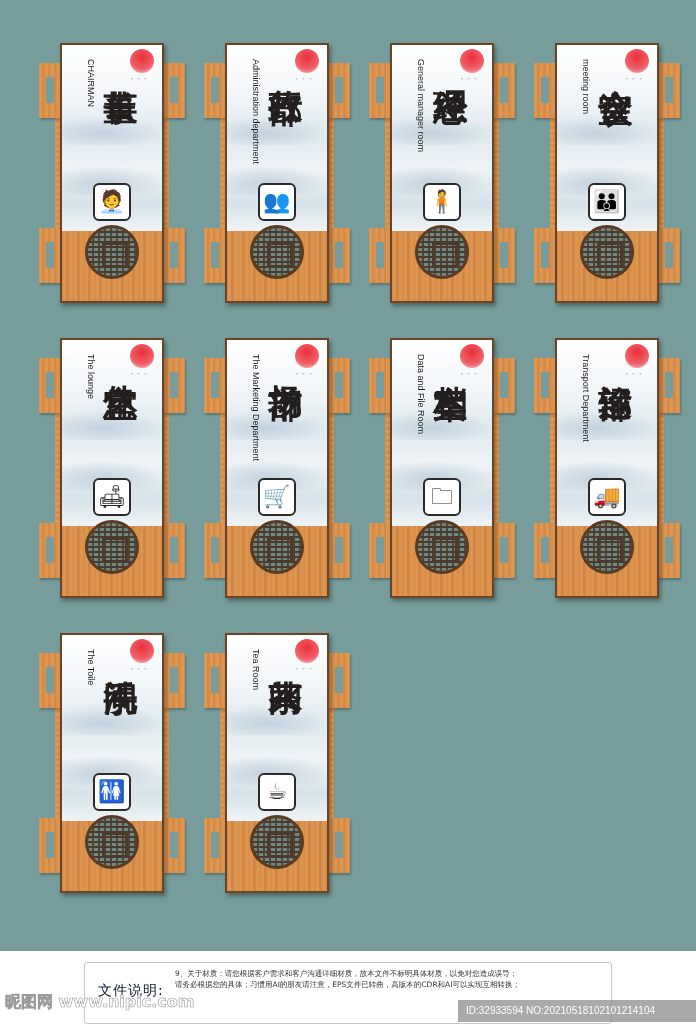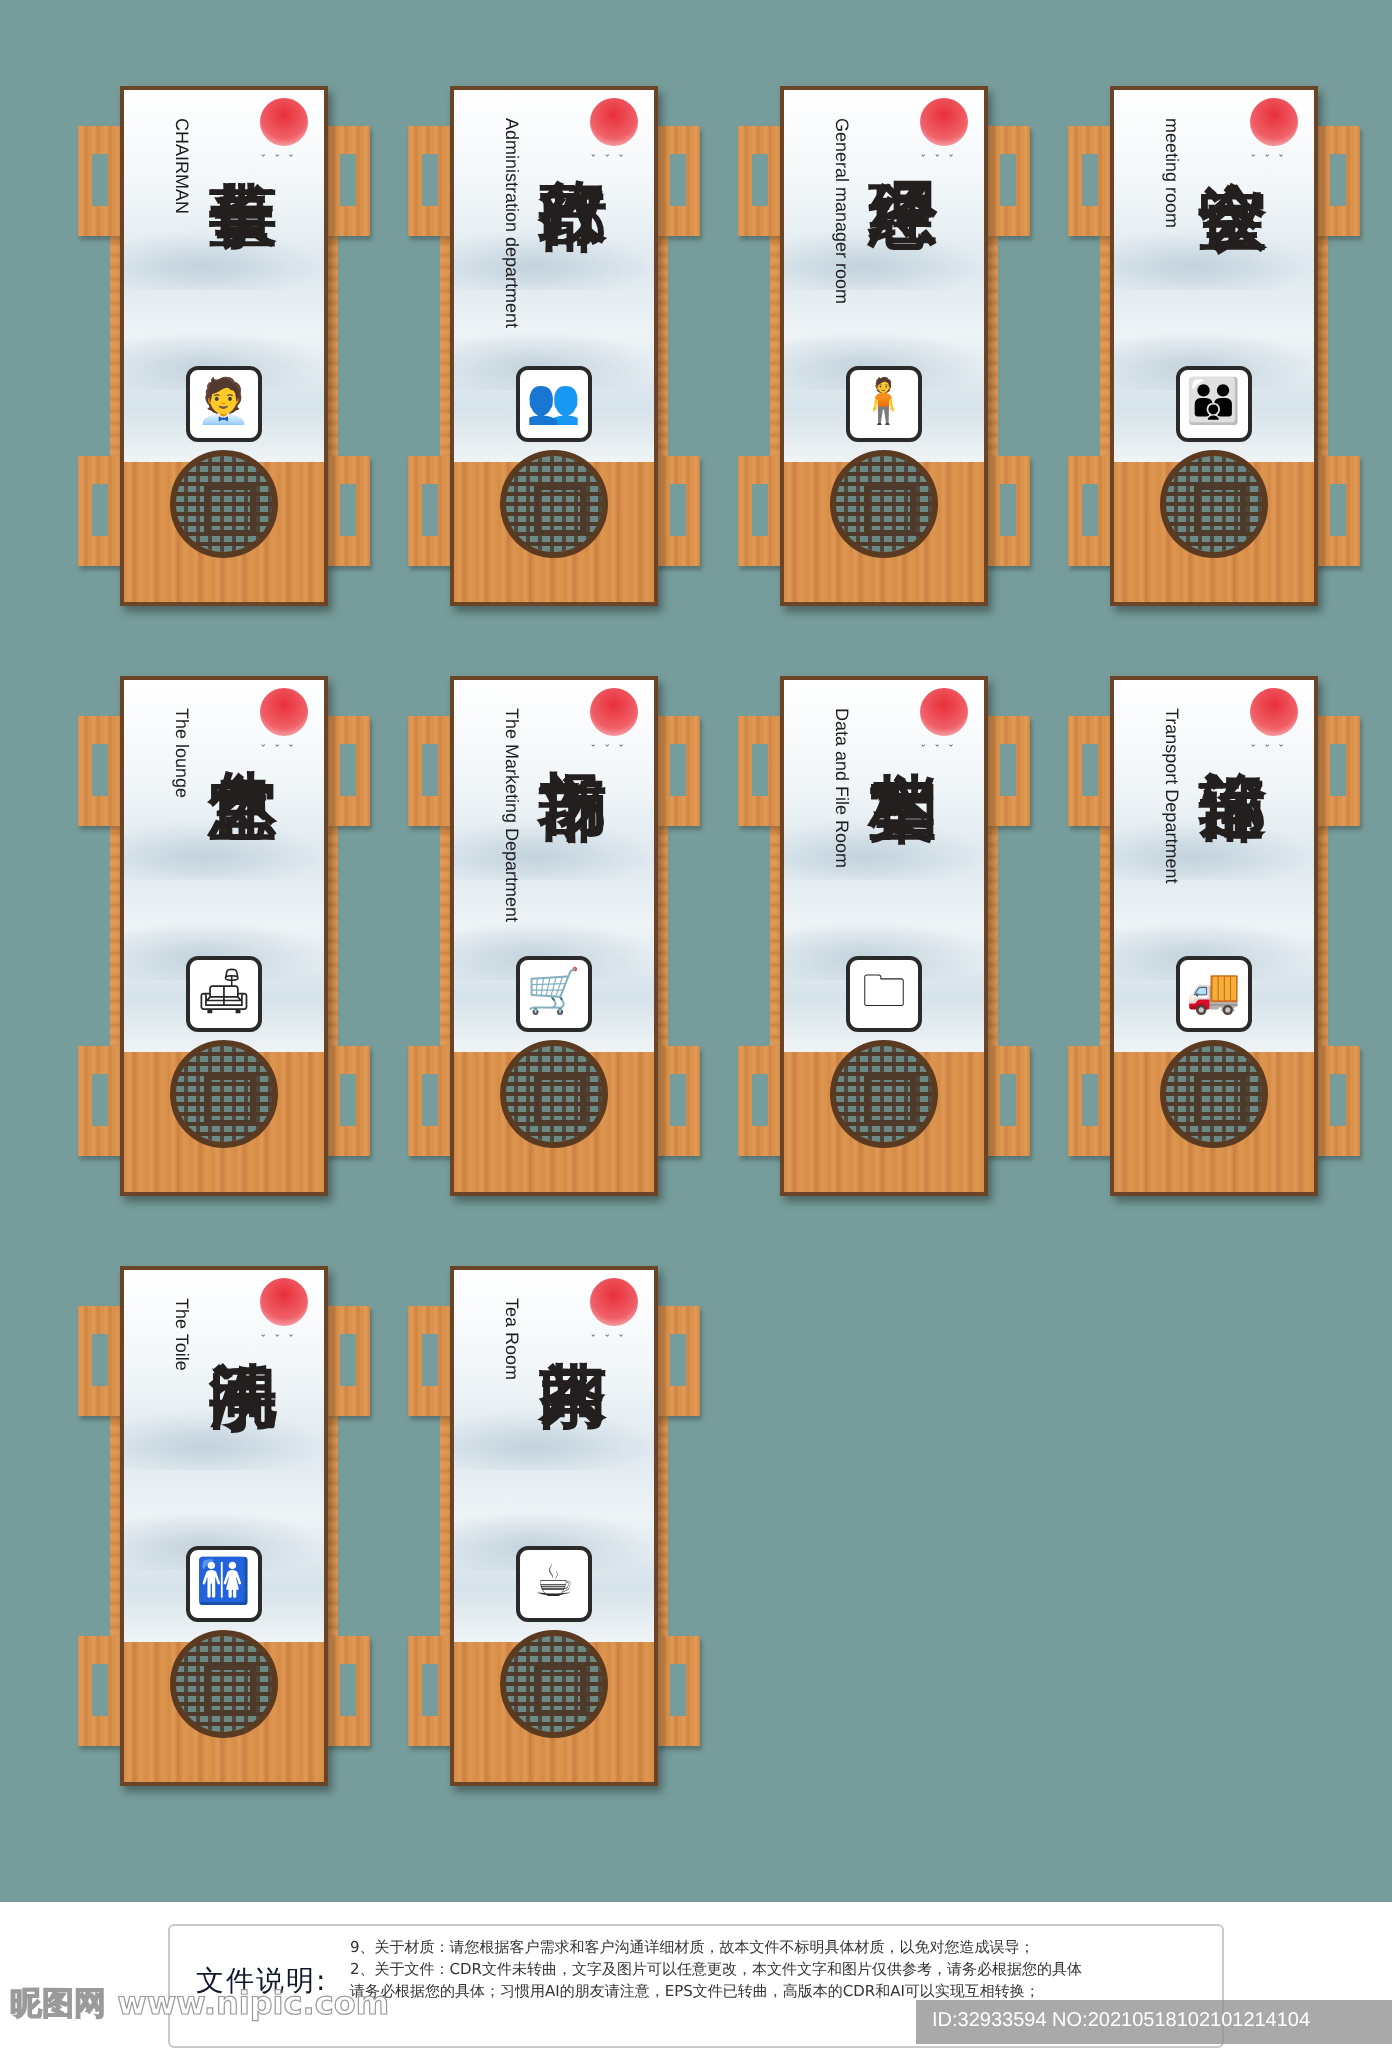--- a/index.html
+++ b/index.html
@@ -347,17 +347,16 @@
     </div>
   </div>
 
 </div>
 
 <div class="footer"></div>
 <div class="notes-box"></div>
 <div class="notes-title">文件说明:</div>
 <div class="notes-lines">
   <div>9、关于材质：请您根据客户需求和客户沟通详细材质，故本文件不标明具体材质，以免对您造成误导；</div>
-  <div>2、关于文件：CDR文件未转曲，文字及图片可以任意更改，本文件文字和图片仅供参考，请务必根据您的具体</div>
   <div>请务必根据您的具体；习惯用AI的朋友请注意，EPS文件已转曲，高版本的CDR和AI可以实现互相转换；</div>
 </div>
 <div class="watermark">昵图网 www.nipic.com</div>
 <div class="watermark-id">ID:32933594 NO:20210518102101214104</div>
 
 </body></html>

